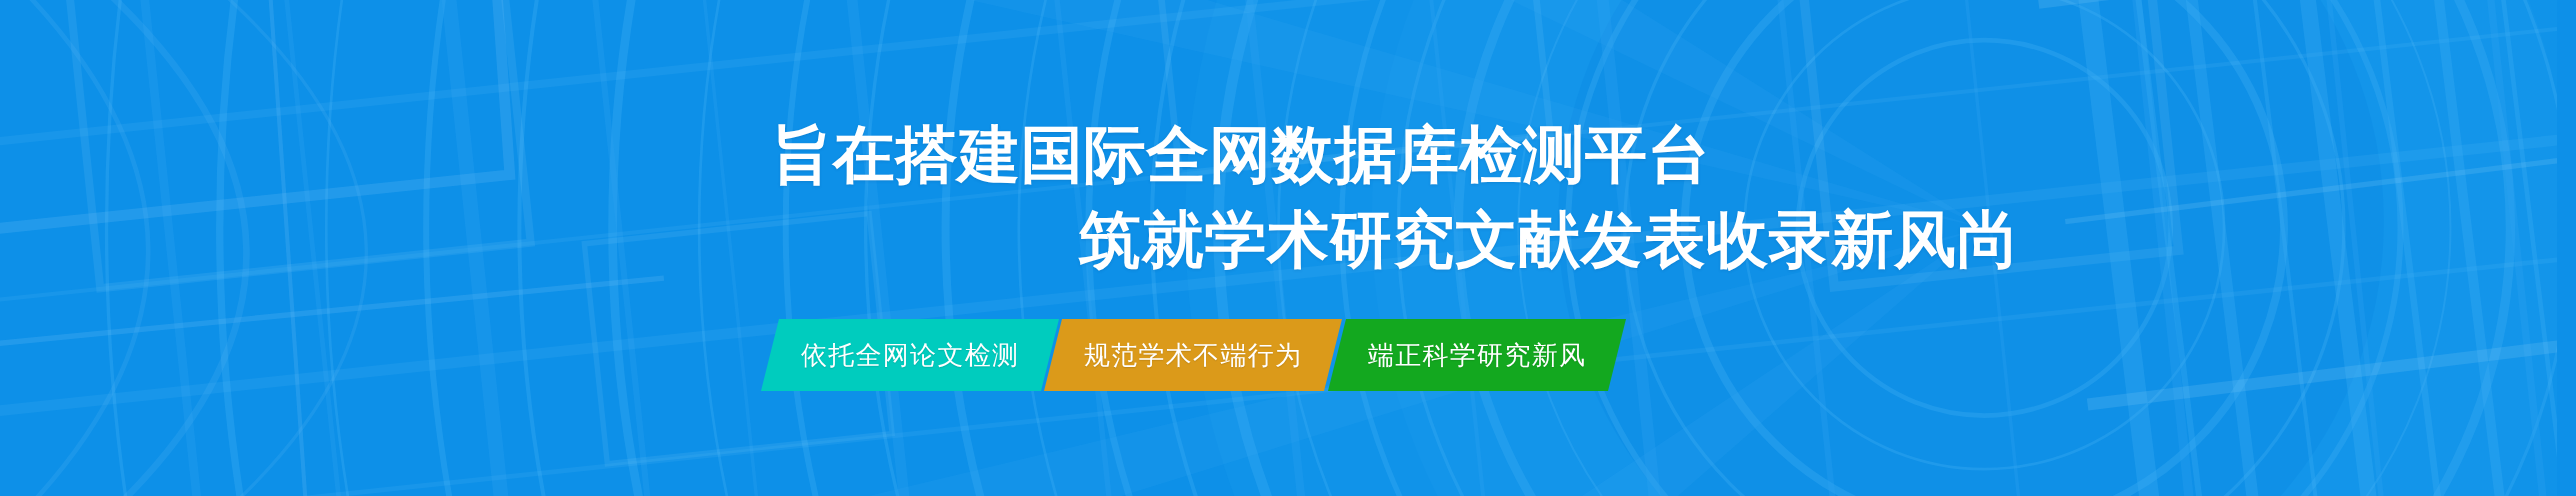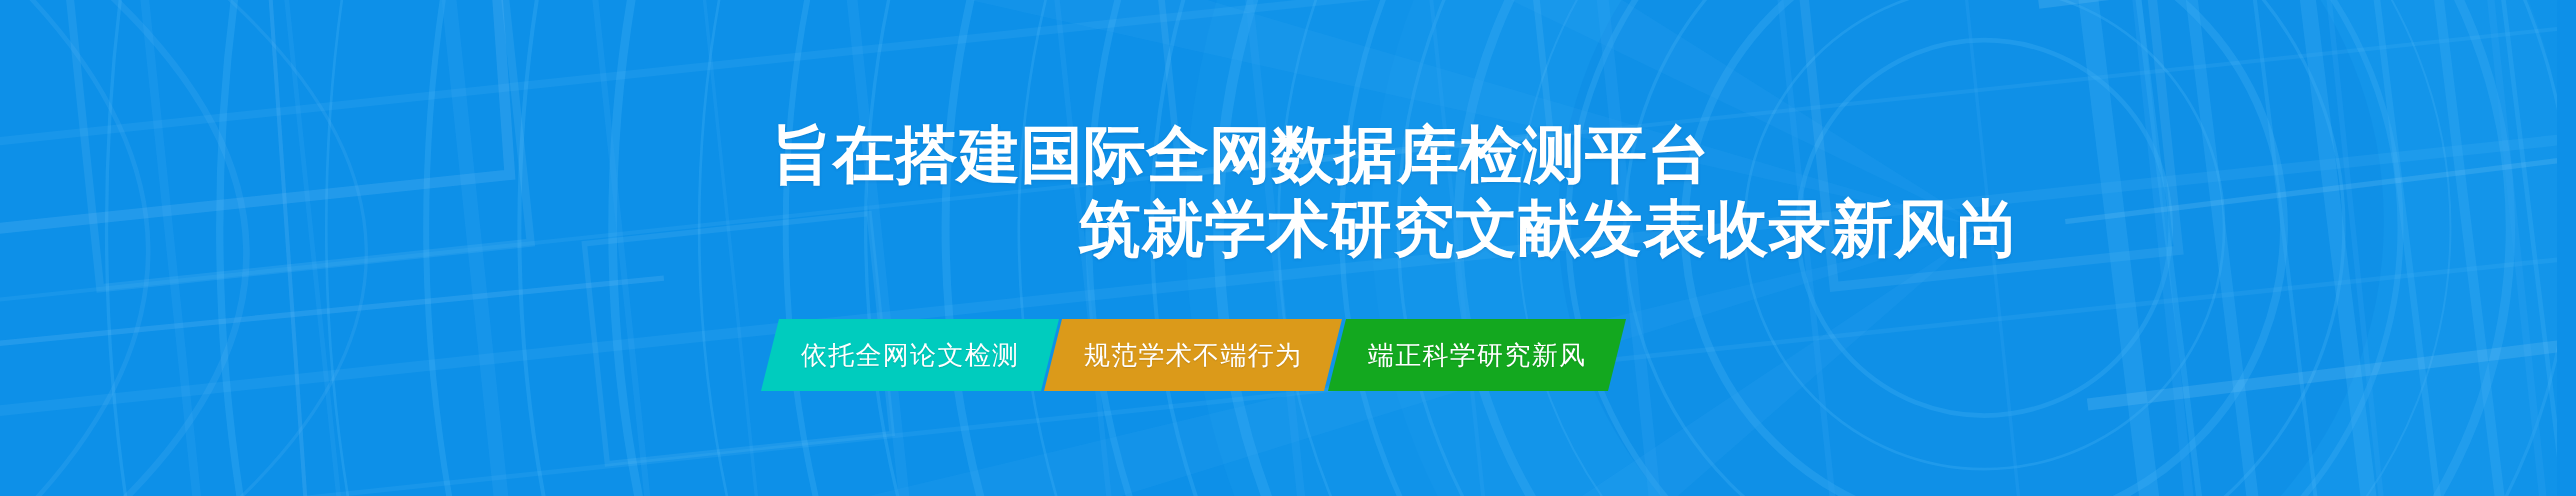--- a/index.html
+++ b/index.html
@@ -38,21 +38,21 @@
   .hl-line {
     color:#ffffff;
     font-weight:bold;
     font-size:62px;
     line-height:1.06;
     letter-spacing:0.7px;
     white-space:nowrap;
     text-shadow:0 1.3px 2.7px rgba(0,60,120,.18);
   }
   .hl-line-1 { padding-left:770px; }
-  .hl-line-2 { padding-left:1079px; margin-top:8px; }
+  .hl-line-2 { padding-left:1079px; margin-top:19px; }
 
   
   .tag-strip {
     position:absolute;
     left:770px;
     top:319px;
     height:72px;
     display:flex;
     z-index:6;
     transform:skewX(-14deg);

